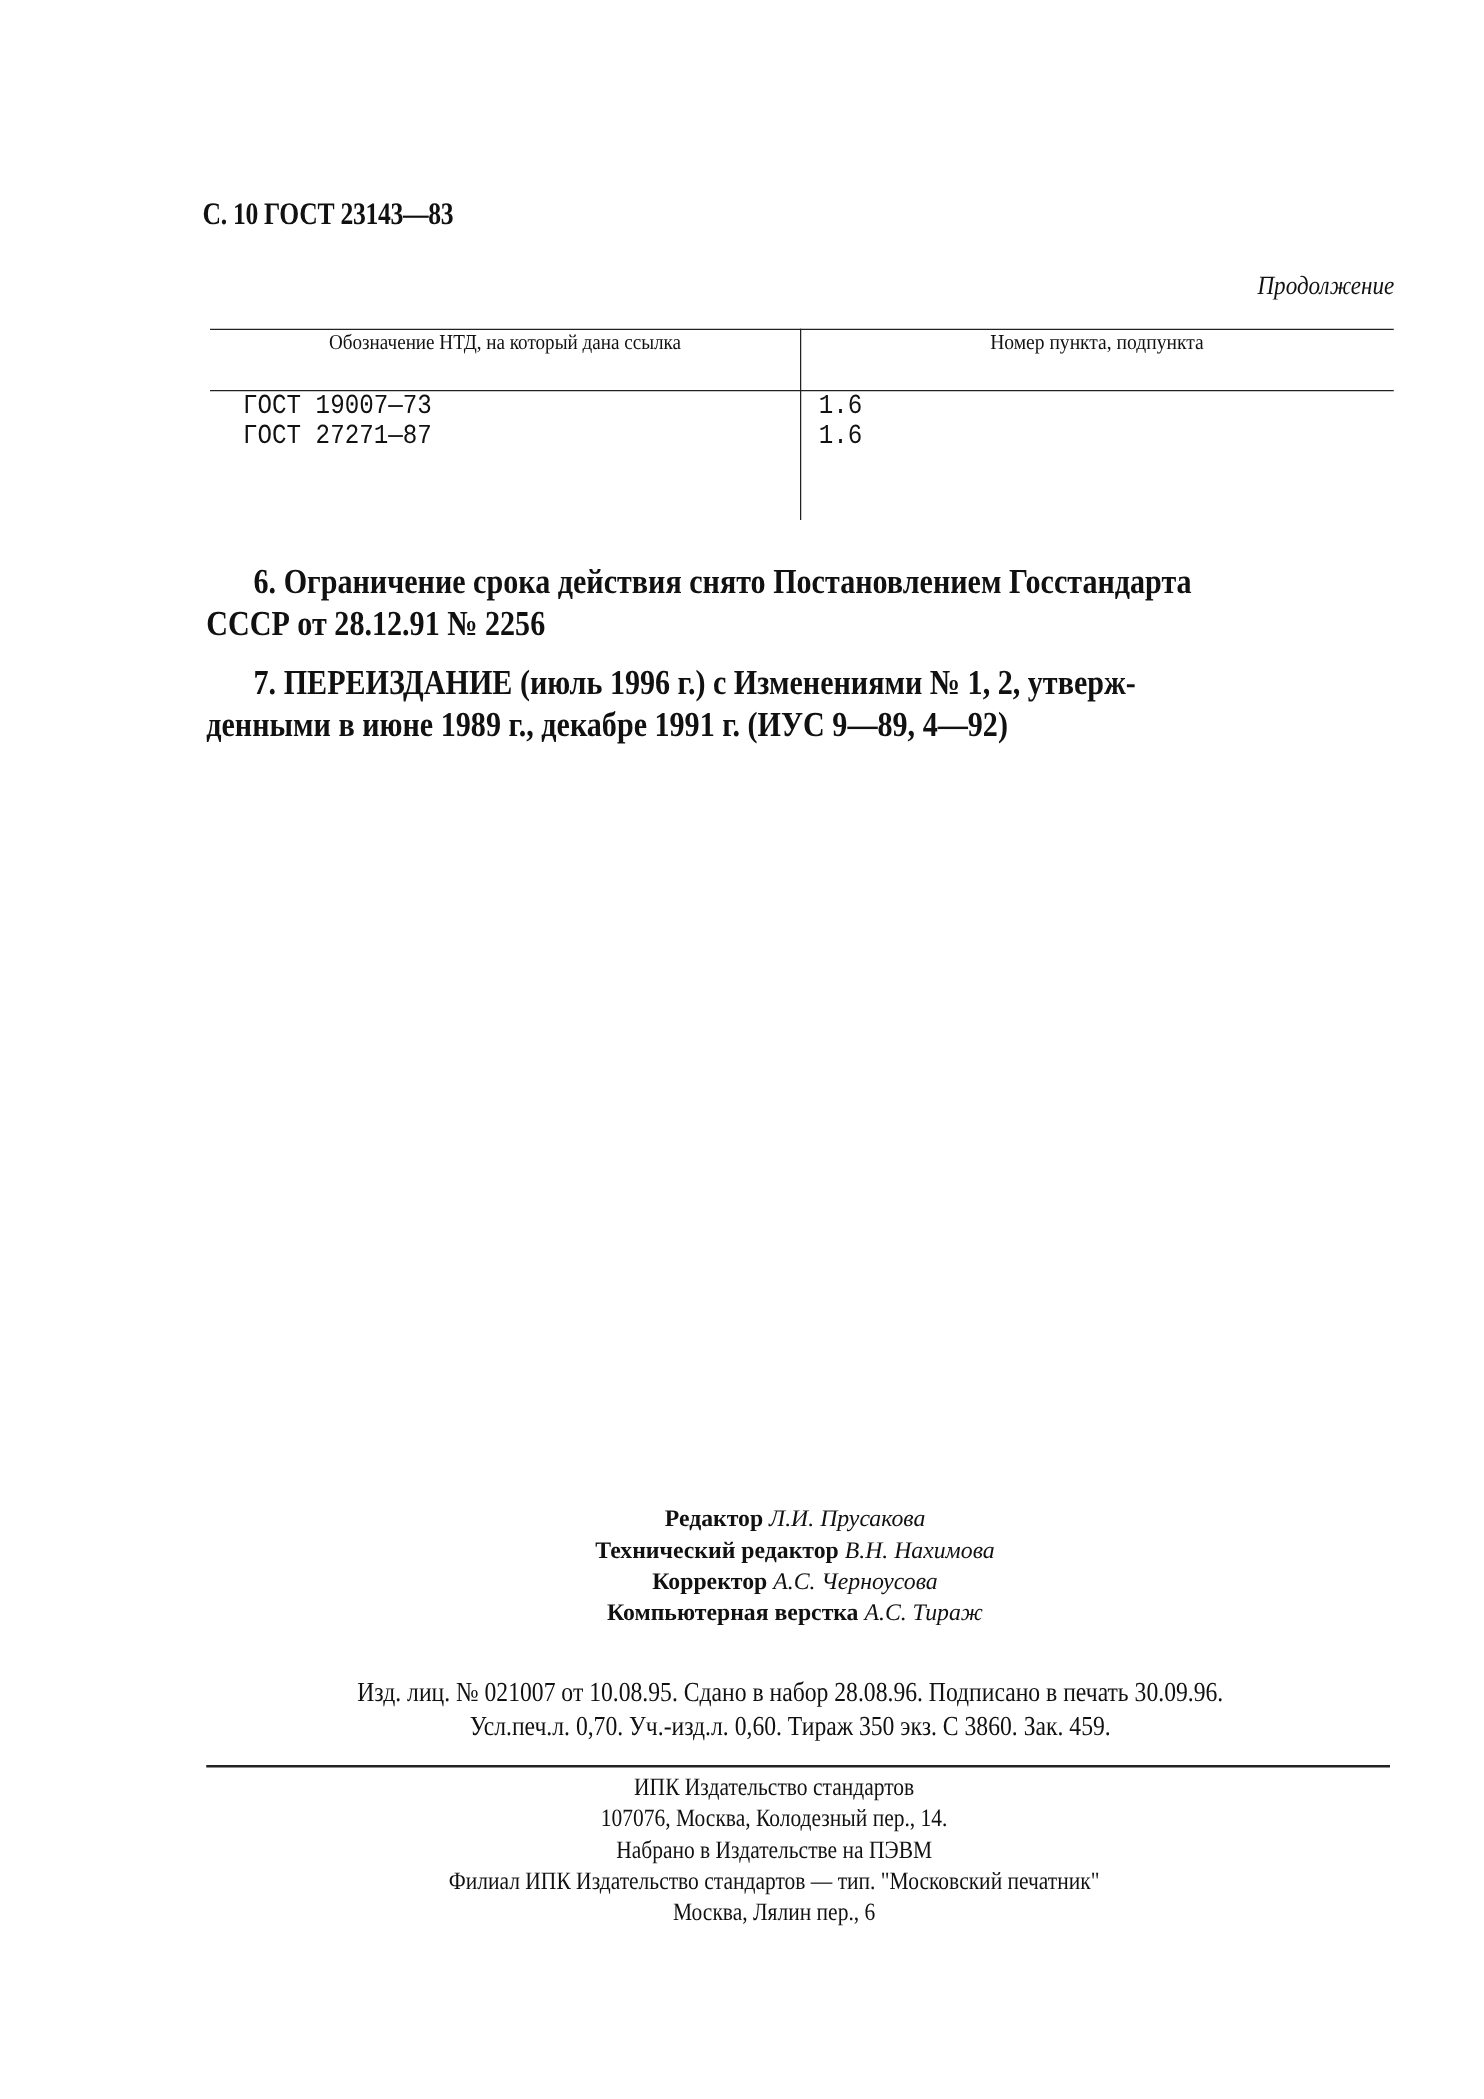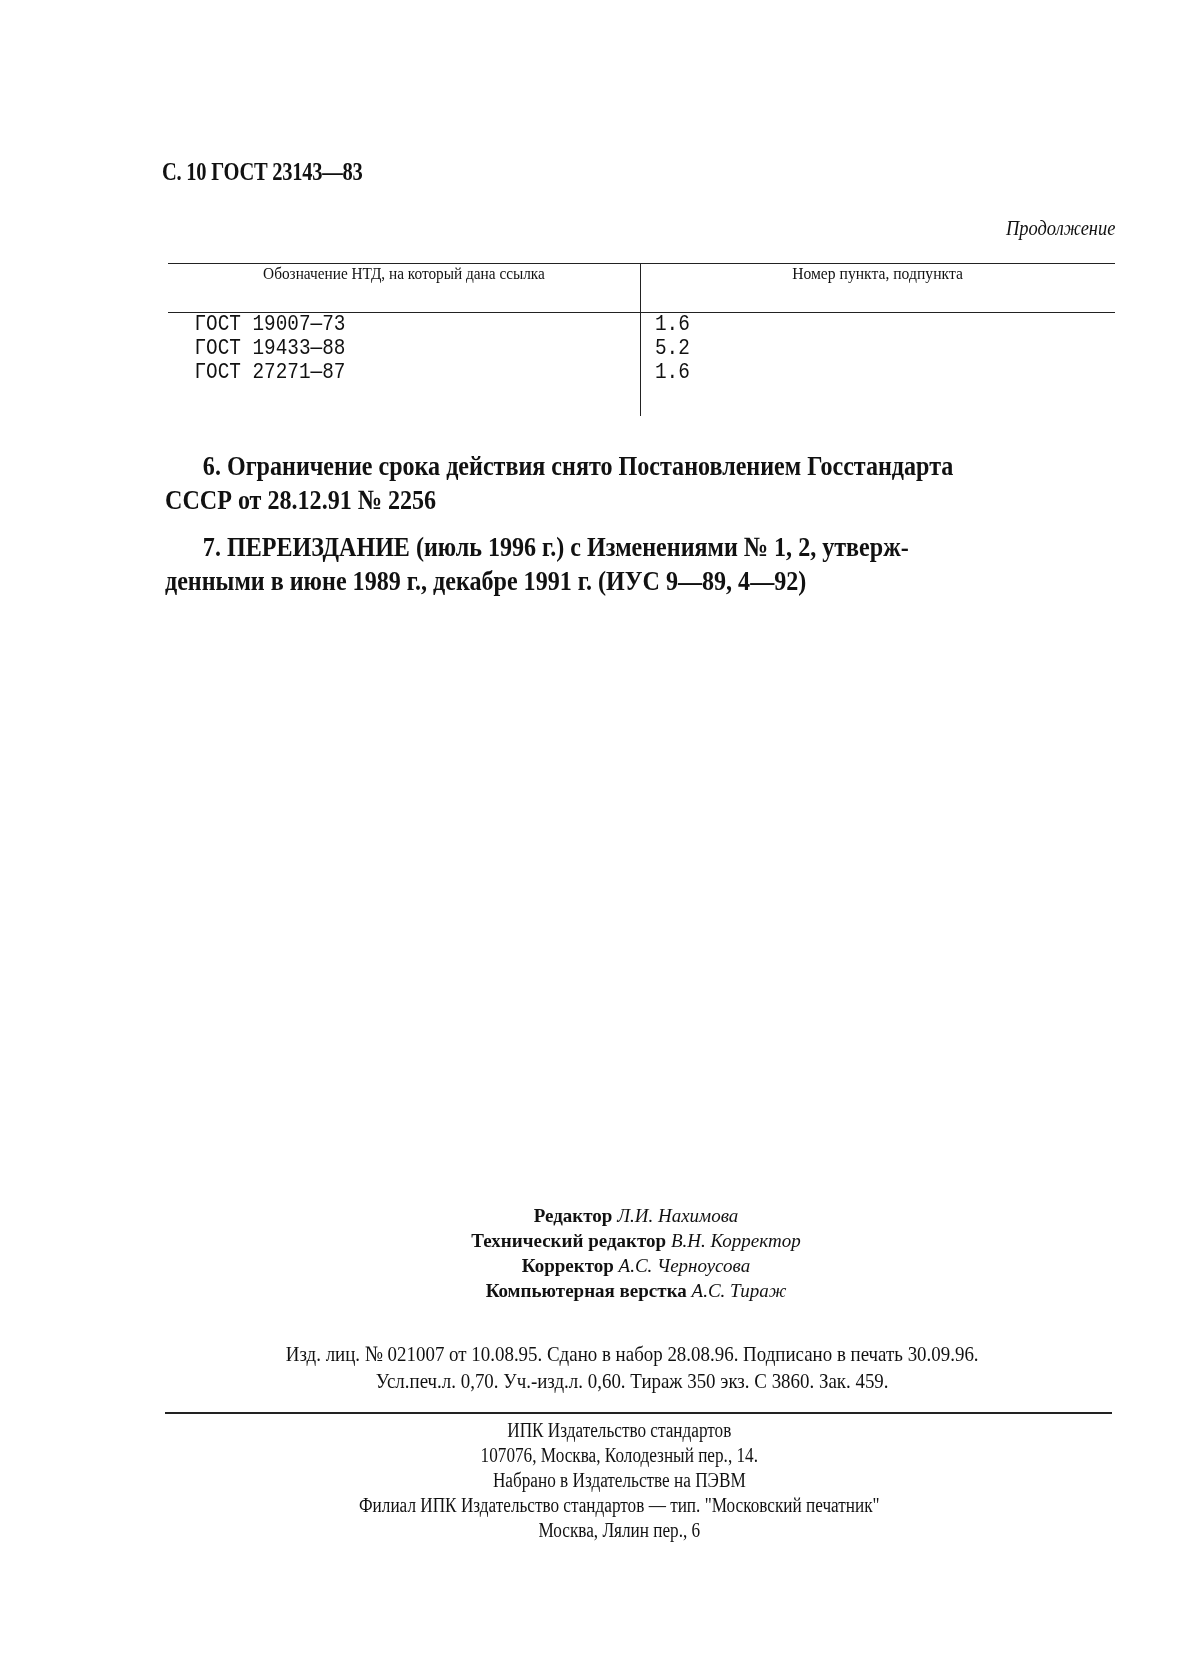--- a/index.html
+++ b/index.html
@@ -53,43 +53,39 @@
     <div class="c1">Обозначение НТД, на который дана ссылка</div>
     <div class="c2">Номер пункта, подпункта</div>
   </div>
   <div class="rule"></div>
   <div class="rows">
     <div class="row">
       <div class="c1">ГОСТ  19007—73</div>
       <div class="c2">1.6</div>
     </div>
     <div class="row">
-      <div class="c1">ГОСТ  19433—88</div>
-      <div class="c2">5.2</div>
-    </div>
-    <div class="row">
       <div class="c1">ГОСТ  27271—87</div>
       <div class="c2">1.6</div>
     </div>
   </div>
 </div>
 <div class="abs vline"></div>
 
 <div class="abs para" style="top:449px;">
   <div class="indent">6.  Ограничение срока действия снято Постановлением Госстандарта</div>
   <div>СССР от 28.12.91 № 2256</div>
 </div>
 <div class="abs para" style="top:530px;">
   <div class="indent">7.  ПЕРЕИЗДАНИЕ (июль 1996 г.) с Изменениями № 1, 2, утверж-</div>
   <div>денными в июне 1989 г., декабре 1991 г. (ИУС 9—89, 4—92)</div>
 </div>
 
 <div class="abs credits">
-  <span class="line"><b>Редактор </b><i>Л.И. Нахимова</i></span>
-  <span class="line"><b>Технический редактор </b><i>В.Н. Корректор</i></span>
+  <span class="line"><b>Редактор </b><i>Л.И. Прусакова</i></span>
+  <span class="line"><b>Технический редактор </b><i>В.Н. Нахимова</i></span>
   <span class="line"><b>Корректор </b><i>А.С. Черноусова</i></span>
   <span class="line"><b>Компьютерная верстка </b><i>А.С. Тираж</i></span>
 </div>
 
 <div class="abs imprint">
   <span class="line">Изд. лиц. № 021007 от 10.08.95. Сдано в набор 28.08.96. Подписано в печать 30.09.96.</span>
   <span class="line">Усл.печ.л. 0,70. Уч.-изд.л. 0,60. Тираж 350 экз. С 3860. Зак. 459.</span>
 </div>
 
 <div class="abs footer-rule"></div>

